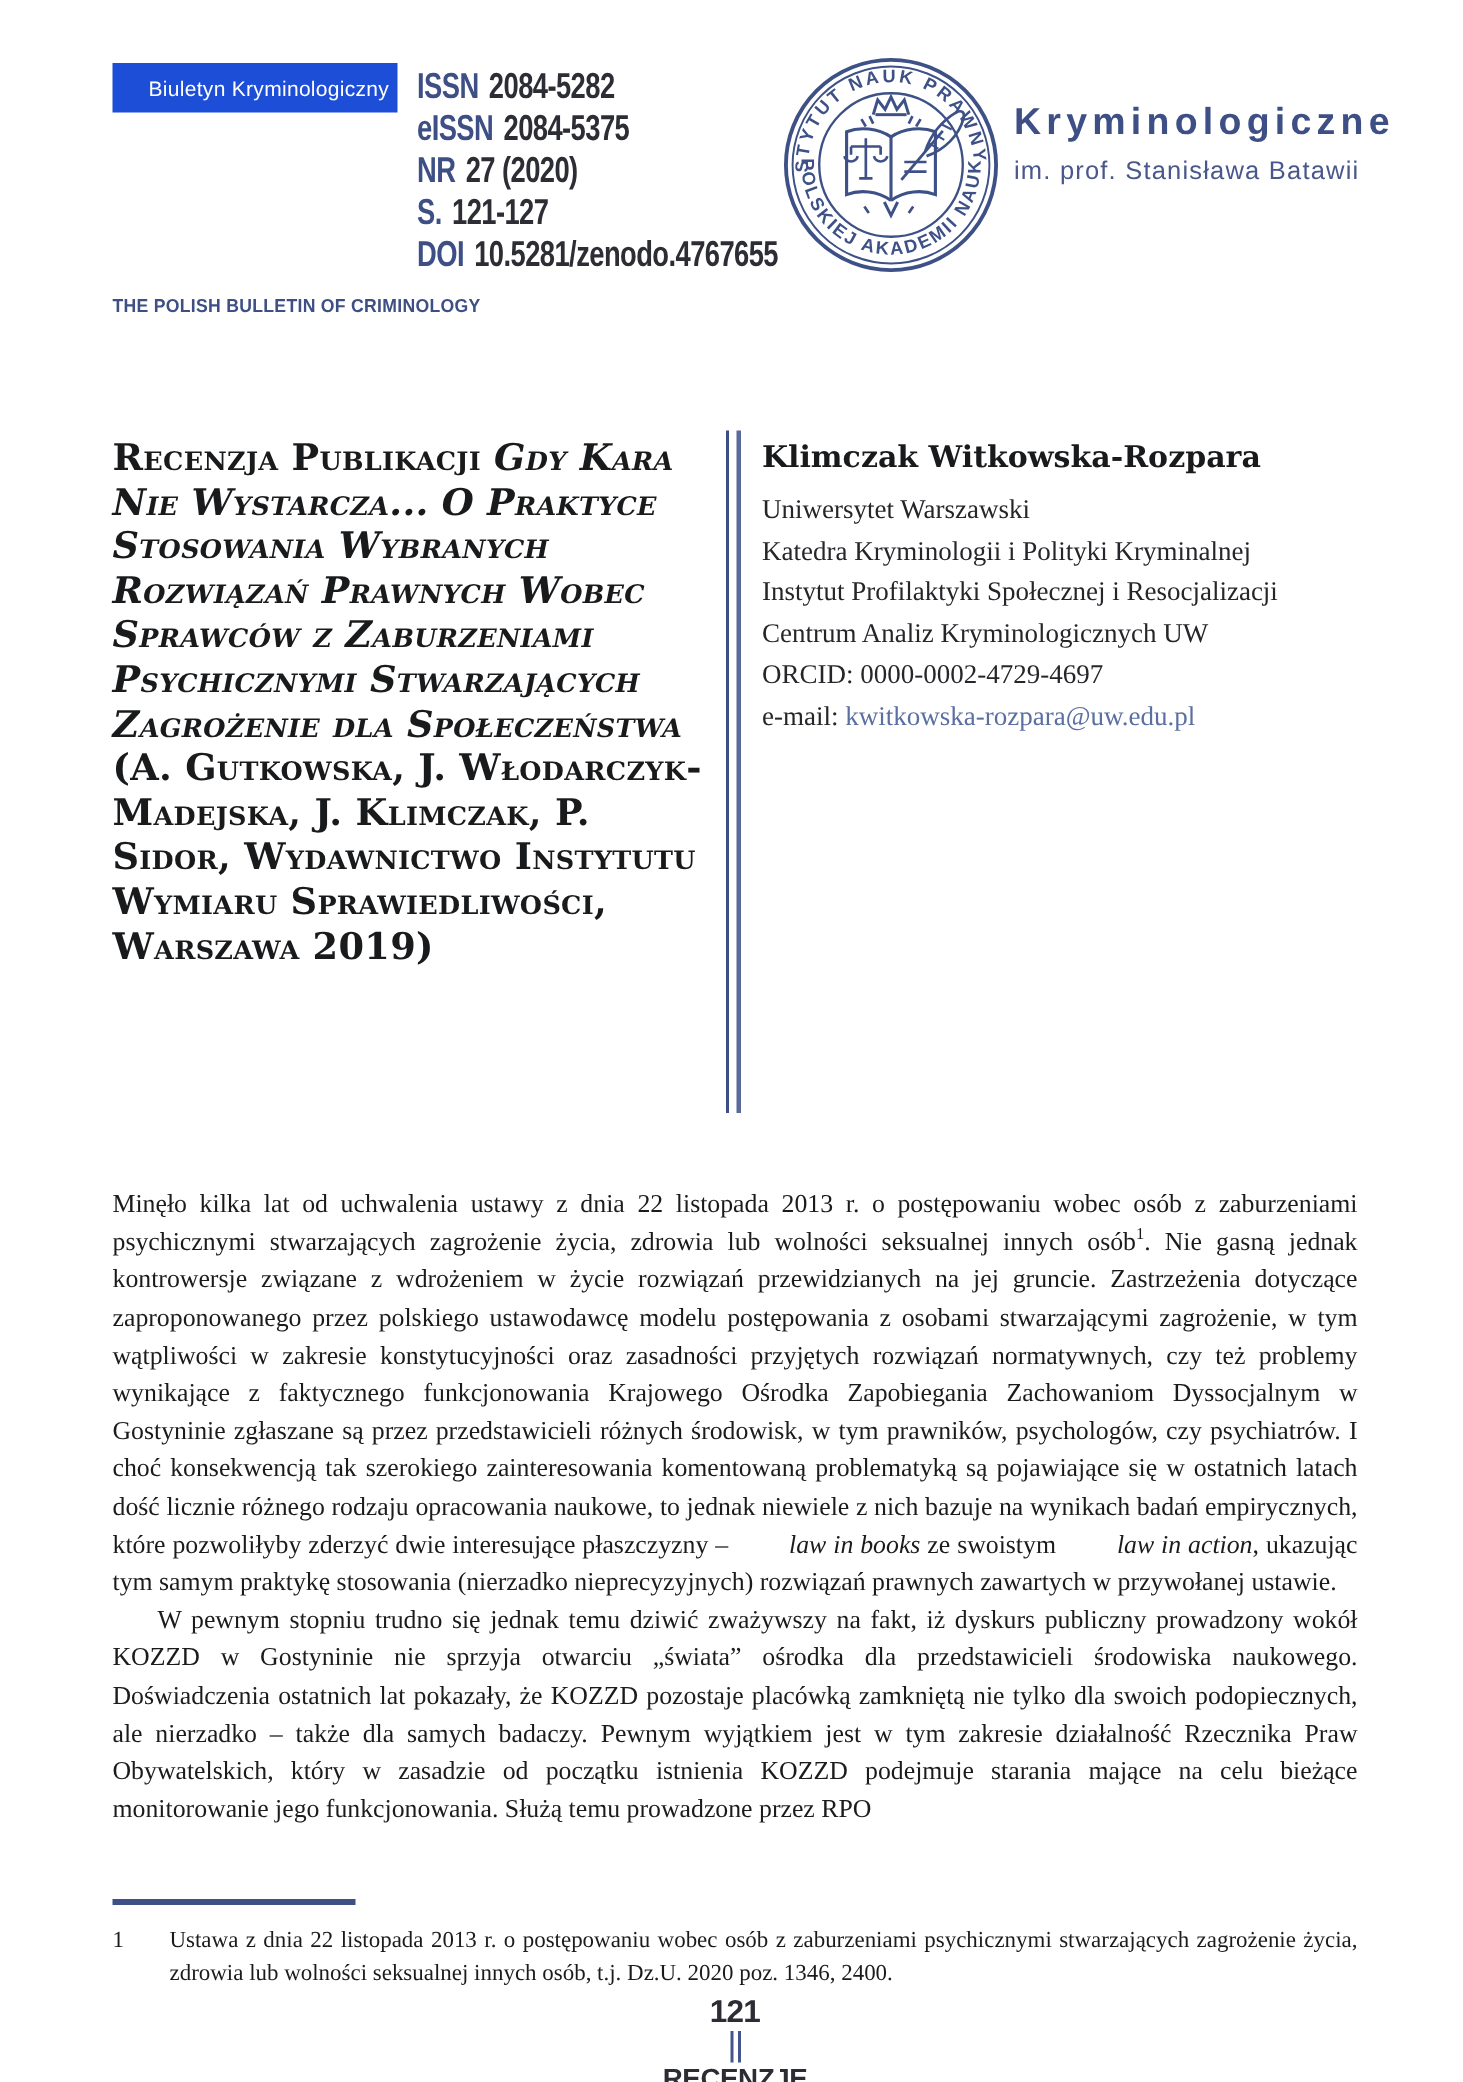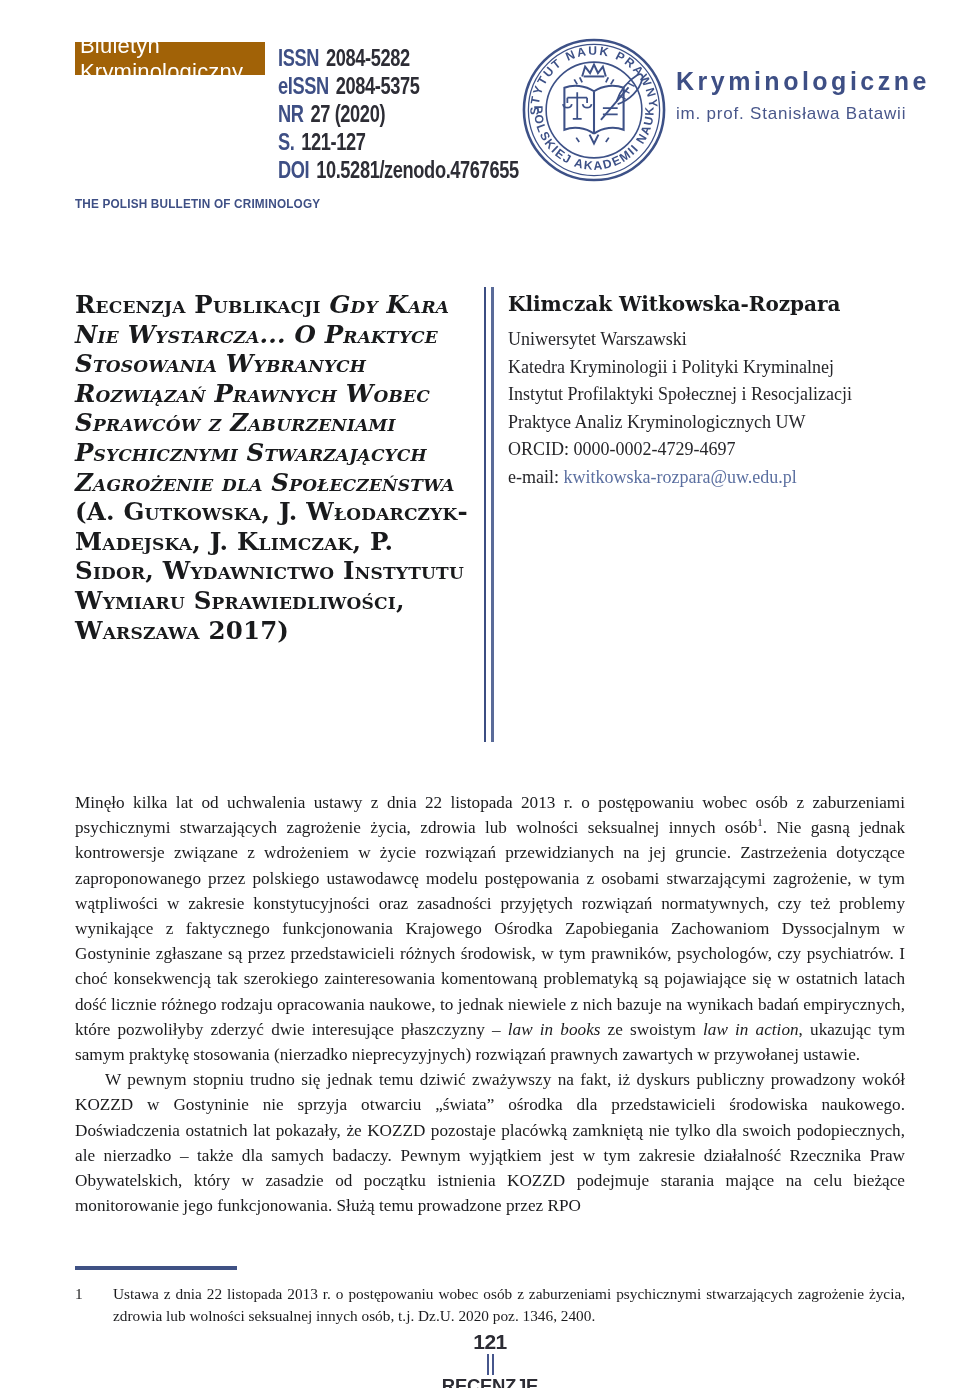--- a/index.html
+++ b/index.html
@@ -10,23 +10,23 @@
   }
   
   .bk-logo{position:absolute;left:75px;top:42px;width:190px;}
   .bk-letters{
     position:relative;height:104px;
     font-family:"Liberation Sans",sans-serif;font-weight:700;
     font-size:122px;line-height:98px;letter-spacing:-7px;color:#3e4f85;
   }
   .bk-bar{position:absolute;left:167px;top:2px;width:11px;height:104px;background:#3e4f85;}
   .bk-band{
-    height:33px;background:#a16207;color:#ffffff;
-    font-family:"Liberation Sans",sans-serif;font-size:22px;letter-spacing:0.2px;
-    display:flex;align-items:center;padding-left:5px;box-sizing:border-box;width:190px;
+    height:33px;background:#1d4ed8;color:#ffffff;
+    font-family:"Liberation Sans",sans-serif;font-size:14px;letter-spacing:0.2px;
+    display:flex;align-items:center;padding-left:24px;box-sizing:border-box;width:190px;
   }
   .bulletin-subtitle{
     position:absolute;left:75px;top:197px;
     font-family:"Liberation Sans",sans-serif;font-weight:700;font-size:12.5px;
     letter-spacing:0.2px;color:#3e4f85;transform:scaleX(0.94);transform-origin:left top;
   }
   
   .issn-block{
     position:absolute;left:278px;top:44px;
     font-family:"Liberation Sans",sans-serif;font-weight:700;font-size:24px;
@@ -61,21 +61,21 @@
   }
   .author-line{font-family:"Liberation Serif",serif;font-size:18px;line-height:27.5px;color:#26262a;}
   .email-link{color:#5b6fa0;text-decoration:none;}
   
   .body-text{position:absolute;left:75px;top:790px;width:830px;}
   .body-text p{
     margin:0;text-align:justify;
     font-family:"Liberation Serif",serif;font-size:17.2px;line-height:25.2px;color:#1b1b1d;
   }
   .body-text p.indent{text-indent:30px;}
-  .it{font-style:italic;}
+  .it{font-style:italic;margin-left:36px;}
   sup.fn-ref{font-size:11px;line-height:0;}
   
   .footnote-area{position:absolute;left:75px;top:1266px;width:830px;}
   .footnote-rule{width:162px;height:3.5px;background:#3f5184;margin-bottom:13px;}
   .footnote{display:flex;font-family:"Liberation Serif",serif;font-size:15.3px;line-height:22.5px;color:#1b1b1d;}
   .fn-num{width:38px;flex-shrink:0;}
   .fn-text{flex:1;text-align:justify;}
   
   .page-footer{
     position:absolute;left:75px;top:1330px;width:830px;
@@ -155,31 +155,31 @@
       <textPath href="#seal-bottom-arc" startOffset="50%" text-anchor="middle">POLSKIEJ AKADEMII NAUK</textPath>
     </text>
   </svg>
 
   <div class="society">
     <div class="society-line2">Kryminologiczne</div>
     <div class="society-line3">im. prof. Stanisława Batawii</div>
   </div>
 
   <div class="title-col">
-    <span>Recenzja Publikacji </span><span class="title-italic">Gdy Kara Nie Wystarcza... O Praktyce Stosowania Wybranych Rozwiązań Prawnych Wobec Sprawców z Zaburzeniami Psychicznymi Stwarzających Zagrożenie dla Społeczeństwa</span><span> (A. Gutkowska, J. Włodarczyk-Madejska, J. Klimczak, P. Sidor, Wydawnictwo Instytutu Wymiaru Sprawiedliwości, Warszawa 2017)</span>
+    <span>Recenzja Publikacji </span><span class="title-italic">Gdy Kara Nie Wystarcza... O Praktyce Stosowania Wybranych Rozwiązań Prawnych Wobec Sprawców z Zaburzeniami Psychicznymi Stwarzających Zagrożenie dla Społeczeństwa</span><span> (A. Gutkowska, J. Włodarczyk-Madejska, J. Klimczak, P. Sidor, Wydawnictwo Instytutu Wymiaru Sprawiedliwości, Warszawa 2019)</span>
   </div>
 
   <div class="title-sep"></div>
 
   <div class="author-col">
     <div class="author-name">Klimczak Witkowska-Rozpara</div>
     <div class="author-line">Uniwersytet Warszawski</div>
     <div class="author-line">Katedra Kryminologii i Polityki Kryminalnej</div>
     <div class="author-line">Instytut Profilaktyki Społecznej i Resocjalizacji</div>
-    <div class="author-line">Praktyce Analiz Kryminologicznych UW</div>
+    <div class="author-line">Centrum Analiz Kryminologicznych UW</div>
     <div class="author-line">
       <span>ORCID: </span><span>0000-0002-4729-4697</span>
     </div>
     <div class="author-line">
       <span>e-mail: </span><a href="#" class="email-link">kwitkowska-rozpara@uw.edu.pl</a>
     </div>
   </div>
 
   <div class="body-text">
     <p><span>Minęło kilka lat od uchwalenia ustawy z dnia 22 listopada 2013 r. o postępowaniu wobec osób z zaburzeniami psychicznymi stwarzających zagrożenie życia, zdrowia lub wolności seksualnej innych osób</span><sup class="fn-ref">1</sup><span>. Nie gasną jednak kontrowersje związane z wdrożeniem w życie rozwiązań przewidzianych na jej gruncie. Zastrzeżenia dotyczące zaproponowanego przez polskiego ustawodawcę modelu postępowania z osobami stwarzającymi zagrożenie, w tym wątpliwości w zakresie konstytucyjności oraz zasadności przyjętych rozwiązań normatywnych, czy też problemy wynikające z faktycznego funkcjonowania Krajowego Ośrodka Zapobiegania Zachowaniom Dyssocjalnym w Gostyninie zgłaszane są przez przedstawicieli różnych środowisk, w tym prawników, psychologów, czy psychiatrów. I choć konsekwencją tak szerokiego zainteresowania komentowaną problematyką są pojawiające się w ostatnich latach dość licznie różnego rodzaju opracowania naukowe, to jednak niewiele z nich bazuje na wynikach badań empirycznych, które pozwoliłyby zderzyć dwie interesujące płaszczyzny – </span><span class="it">law in books</span><span> ze swoistym </span><span class="it">law in action</span><span>, ukazując tym samym praktykę stosowania (nierzadko nieprecyzyjnych) rozwiązań prawnych zawartych w przywołanej ustawie.</span></p>

